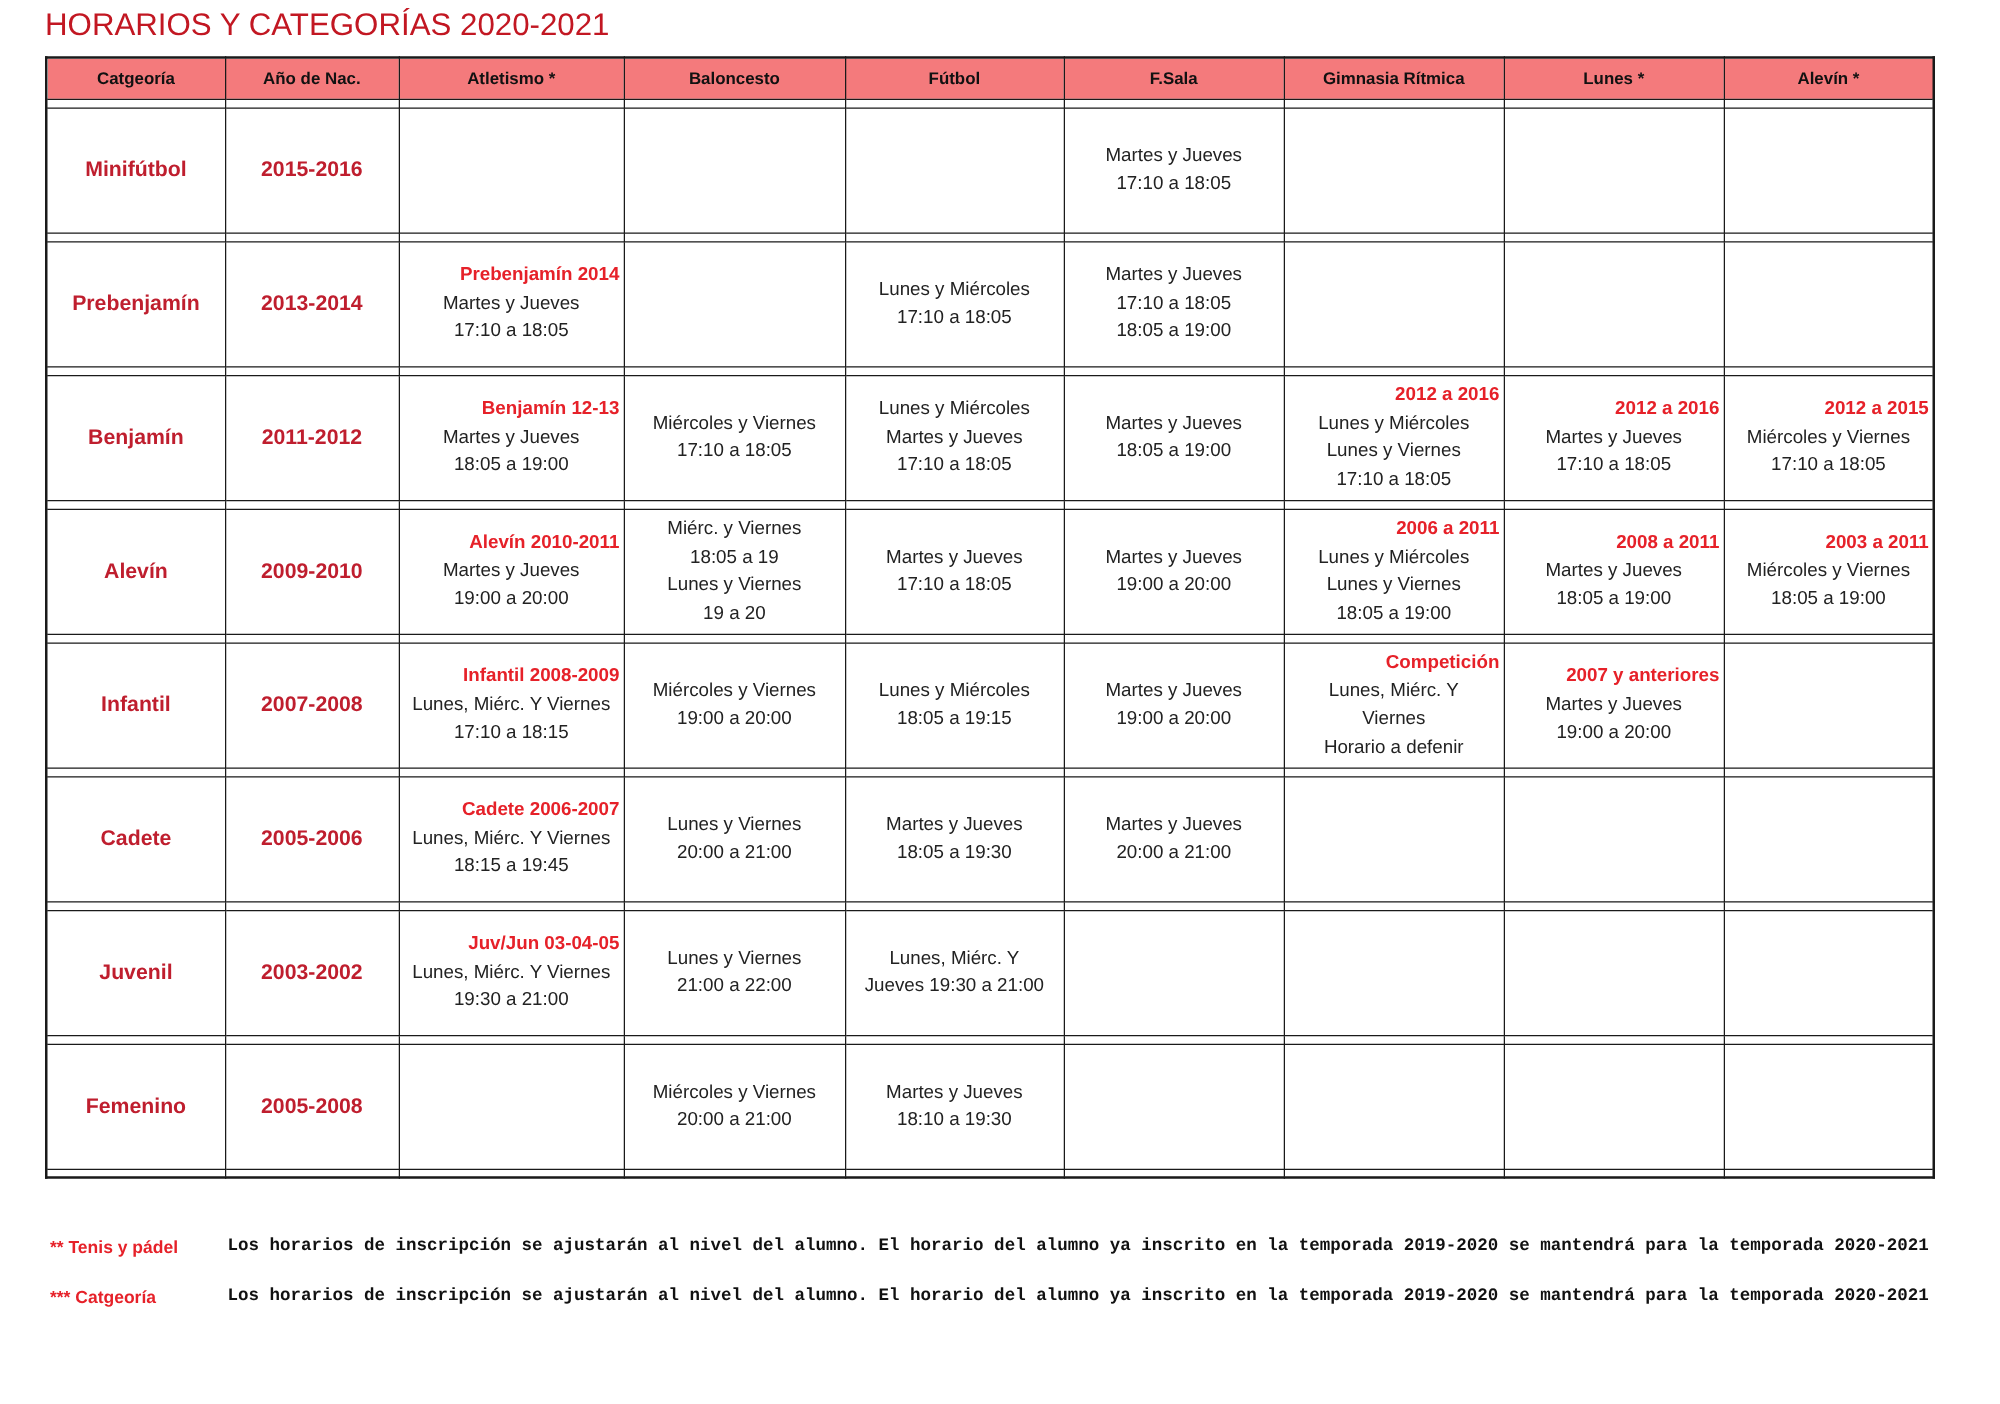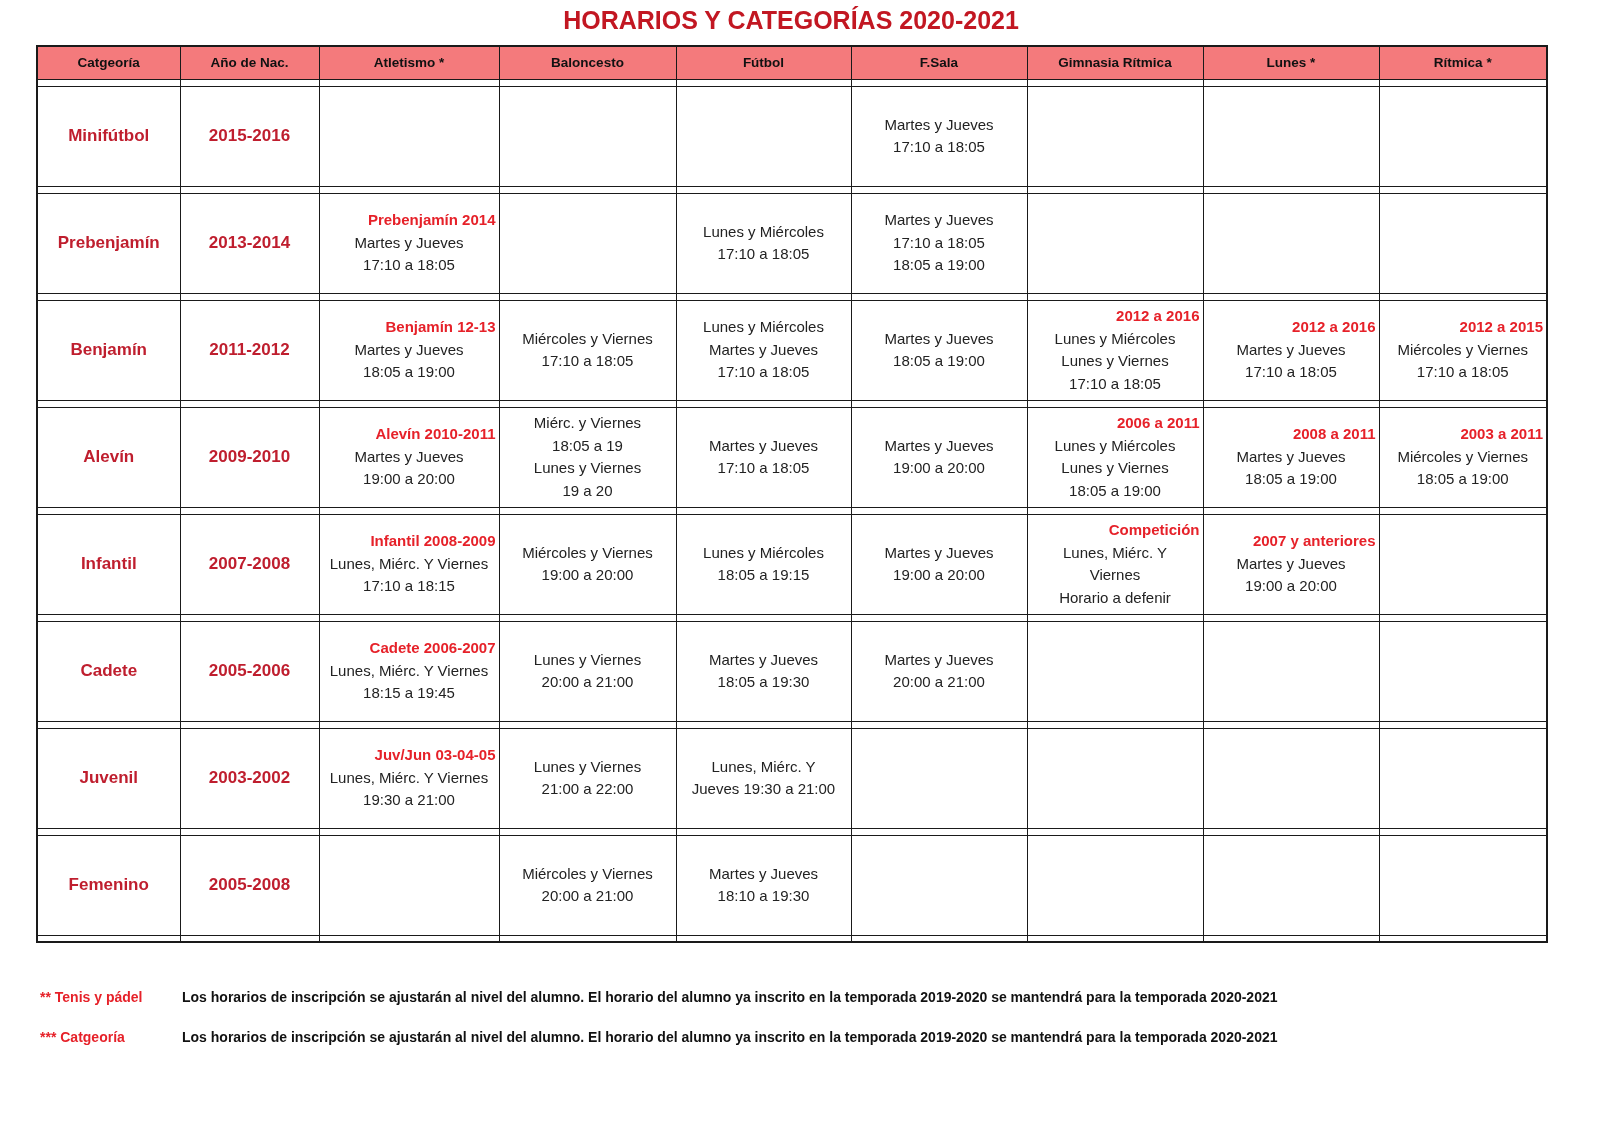--- a/index.html
+++ b/index.html
@@ -12,21 +12,21 @@
   *{box-sizing:border-box;}
   html,body{margin:0;padding:0;}
   body{
     width:1600px;height:1123px;background:#ffffff;
     font-family:"Liberation Sans", sans-serif;
     color:#1a1a1a;overflow:hidden;
   }
   .page{position:relative;width:1600px;height:1123px;}
   .title{
     margin:6px 0 10px 36px;width:1510px;
-    text-align:center;font-size:25px;font-weight:bold;
+    text-align:left;font-size:25px;font-weight:normal;
     color:var(--title_red);letter-spacing:0px;
   }
   table.schedule{
     border-collapse:collapse;margin-left:36px;width:1510px;
     table-layout:fixed;border:2px solid var(--border);
   }
   table.schedule th, table.schedule td{
     border:1.6px solid var(--border);
     padding:2px 3px;overflow:hidden;
   }
@@ -43,21 +43,21 @@
   tr.data td.cat{
     font-size:17px;font-weight:bold;color:var(--label_red);
   }
   .redline{color:var(--cell_red);font-weight:bold;text-align:right;}
   .notes{margin:46px 0 0 40px;}
   .note{display:flex;align-items:flex-start;margin-bottom:24px;margin-top:15px;}
   .note-label{
     width:142px;flex:0 0 142px;
     color:var(--cell_red);font-weight:bold;font-size:14px;
   }
-  .note-text{font-weight:bold;font-size:14px;color:#111;}
+  .note-text{font-weight:bold;font-size:14px;color:#111;font-family:Liberation Mono, monospace;}
 </style>
 </head>
 <body>
 
 <div class="page">
 
   <div class="title">HORARIOS Y CATEGORÍAS 2020-2021</div>
 
   <table class="schedule">
     <colgroup>
@@ -74,21 +74,21 @@
     <thead>
         <tr>
           <th>Catgeoría</th>
           <th>Año de Nac.</th>
           <th>Atletismo *</th>
           <th>Baloncesto</th>
           <th>Fútbol</th>
           <th>F.Sala</th>
           <th>Gimnasia Rítmica</th>
           <th>Lunes *</th>
-          <th>Rítmica *</th>
+          <th>Alevín *</th>
         </tr>
       </thead>
     <tbody>
         <tr class="sep">
           <td></td>
           <td></td>
           <td></td>
           <td></td>
           <td></td>
           <td></td>

